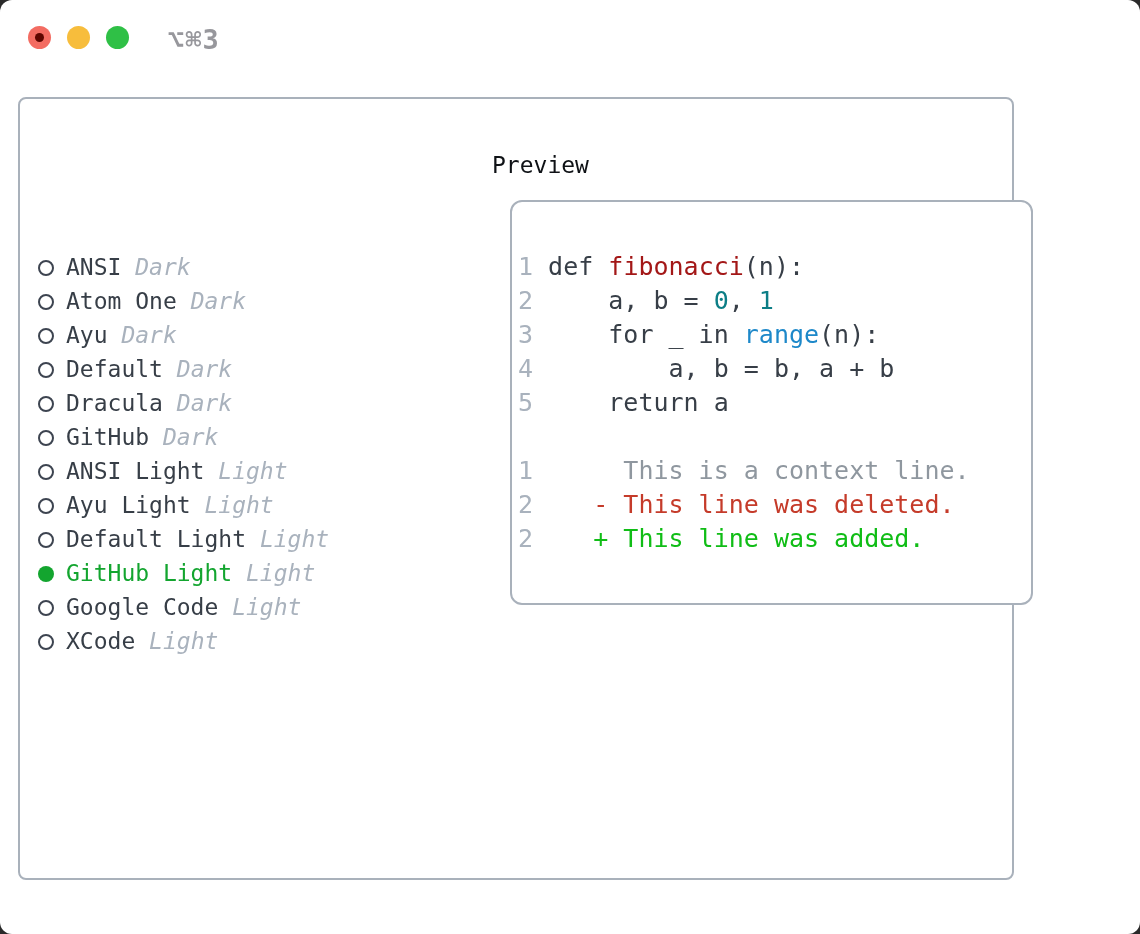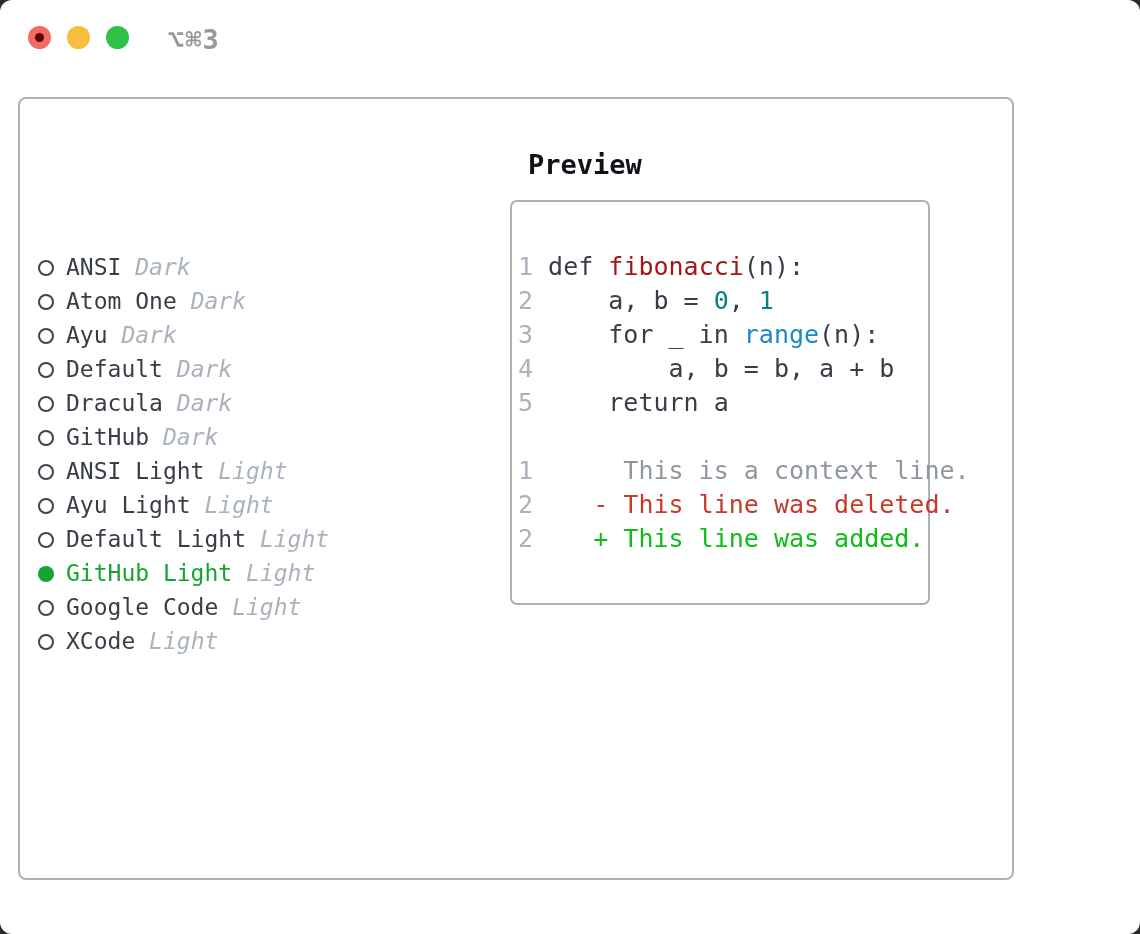--- a/index.html
+++ b/index.html
@@ -37,26 +37,26 @@
   }
   .marker .dot {
     display:inline-block; width:16px; height:16px; border-radius:50%;
     background:var(--selection_green); vertical-align:-1px;
   }
   .hdr { font-weight:bold; color:var(--header_black); }
   .variant { color:var(--muted_gray);font-style:italic; }
   .sel { color:var(--selection_green); }
   
   .preview-hdr {
-    position:absolute; left:508px; top:49px; height:34px; line-height:34px;
-    font-size:27px; font-weight:bold; color:var(--header_black);
+    position:absolute; left:472px; top:49px; height:34px; line-height:34px;
+    font-size:23px; font-weight:normal; color:var(--header_black);
   }
   .preview-box {
-    position:absolute; left:490px; top:101px; width:420px; height:405px;
-    border:2px solid var(--border_gray); border-radius:7px; background:#fff;
+    position:absolute; left:490px; top:101px; width:523px; height:405px;
+    border:2px solid var(--border_gray); border-radius:12px; background:#fff;
   }
   .code {
     padding:48px 0 0 6px; font-size:25px; line-height:34px; white-space:pre;
     font-family:"DejaVu Sans Mono","Liberation Mono",monospace;
   }
   .codeline { height:34px; }
   .seg-lineno { color:var(--muted_gray); }
   .seg-code { color:var(--text_dark); }
   .seg-func { color:var(--function_red); }
   .seg-num { color:var(--number_teal); }

